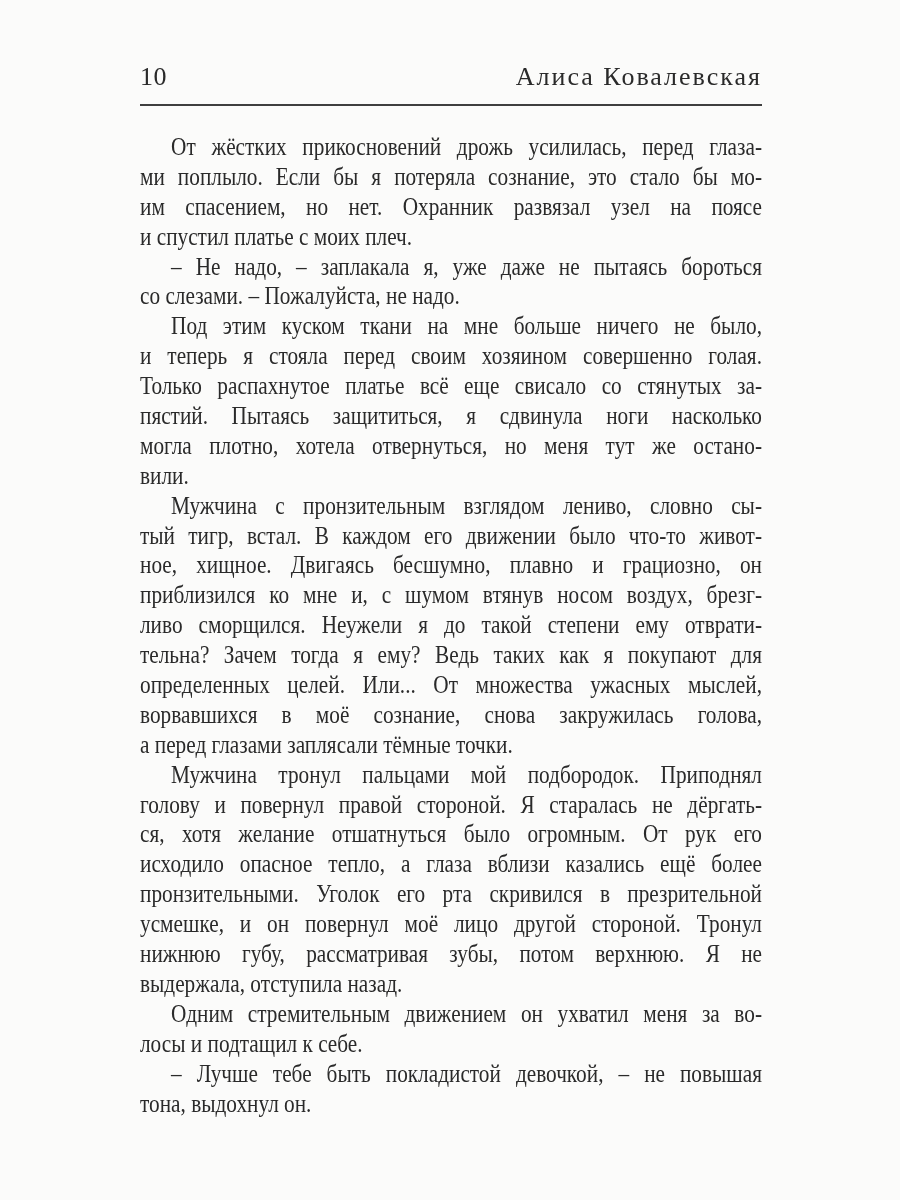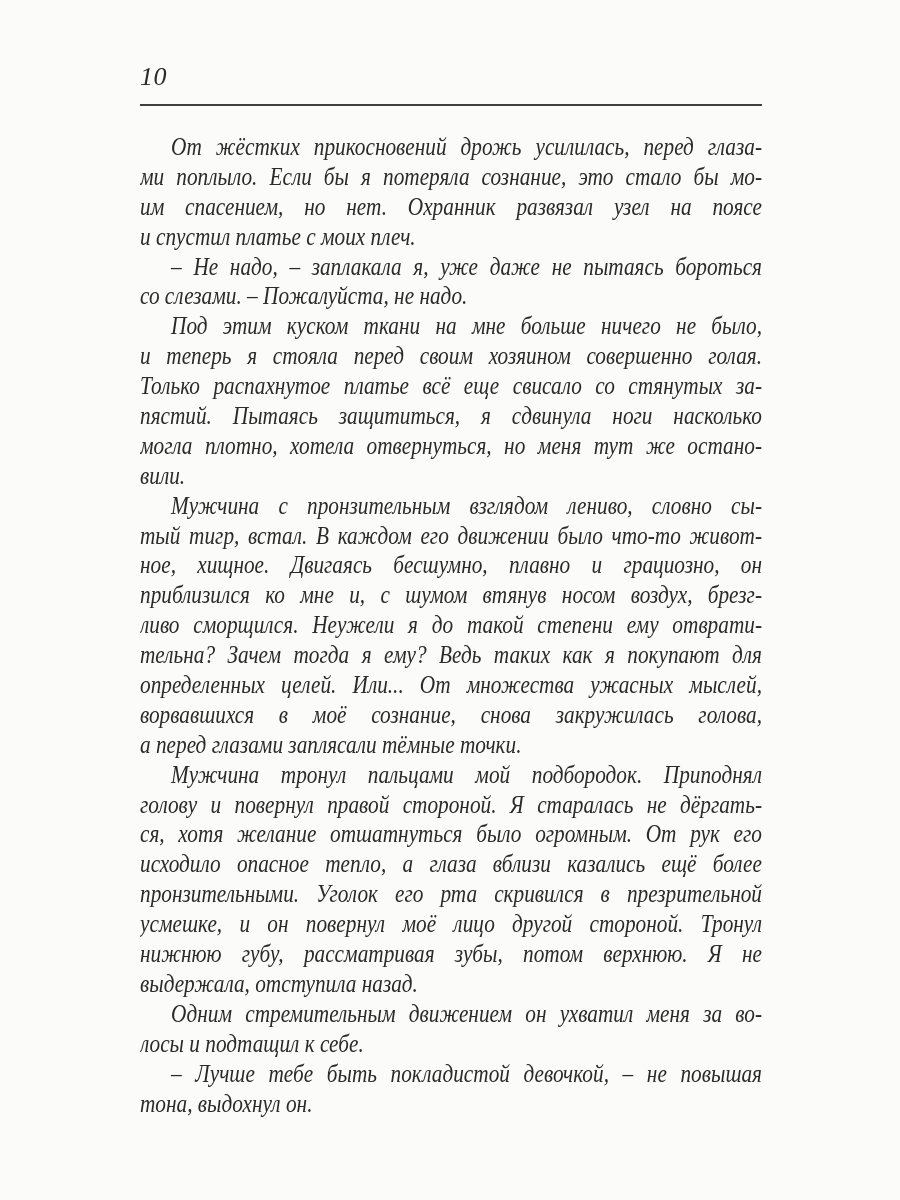--- a/index.html
+++ b/index.html
@@ -17,21 +17,20 @@
   }
   .page{
     position:relative;
     width:900px;height:1200px;
     background:var(--bg);
   }
   .content{
     position:absolute;
     left:140px;top:64px;
     width:622px;
-    font-style:italic;
   }
   .running-header{
     display:flex;
     justify-content:space-between;
     align-items:baseline;
     font-size:26px;
     line-height:26px;
     padding-bottom:14px;
     border-bottom:2px solid var(--rule);
   }
@@ -64,20 +63,21 @@
     text-indent:38px; 
   }
 </style>
 </head>
 <body>
 
 <div class="page">
   <div class="content">
     <div class="running-header">
       <span class="page-number">10</span>
+      <span class="running-head">Алиса Ковалевская</span>
     </div>
     <div class="body-text">
         <div class="para">
           <div class="line">От жёстких прикосновений дрожь усилилась, перед глаза-</div>
           <div class="line">ми поплыло. Если бы я потеряла сознание, это стало бы мо-</div>
           <div class="line">им спасением, но нет. Охранник развязал узел на поясе</div>
           <div class="line last">и спустил платье с моих плеч.</div>
         </div>
         <div class="para">
           <div class="line">– Не надо, – заплакала я, уже даже не пытаясь бороться</div>

